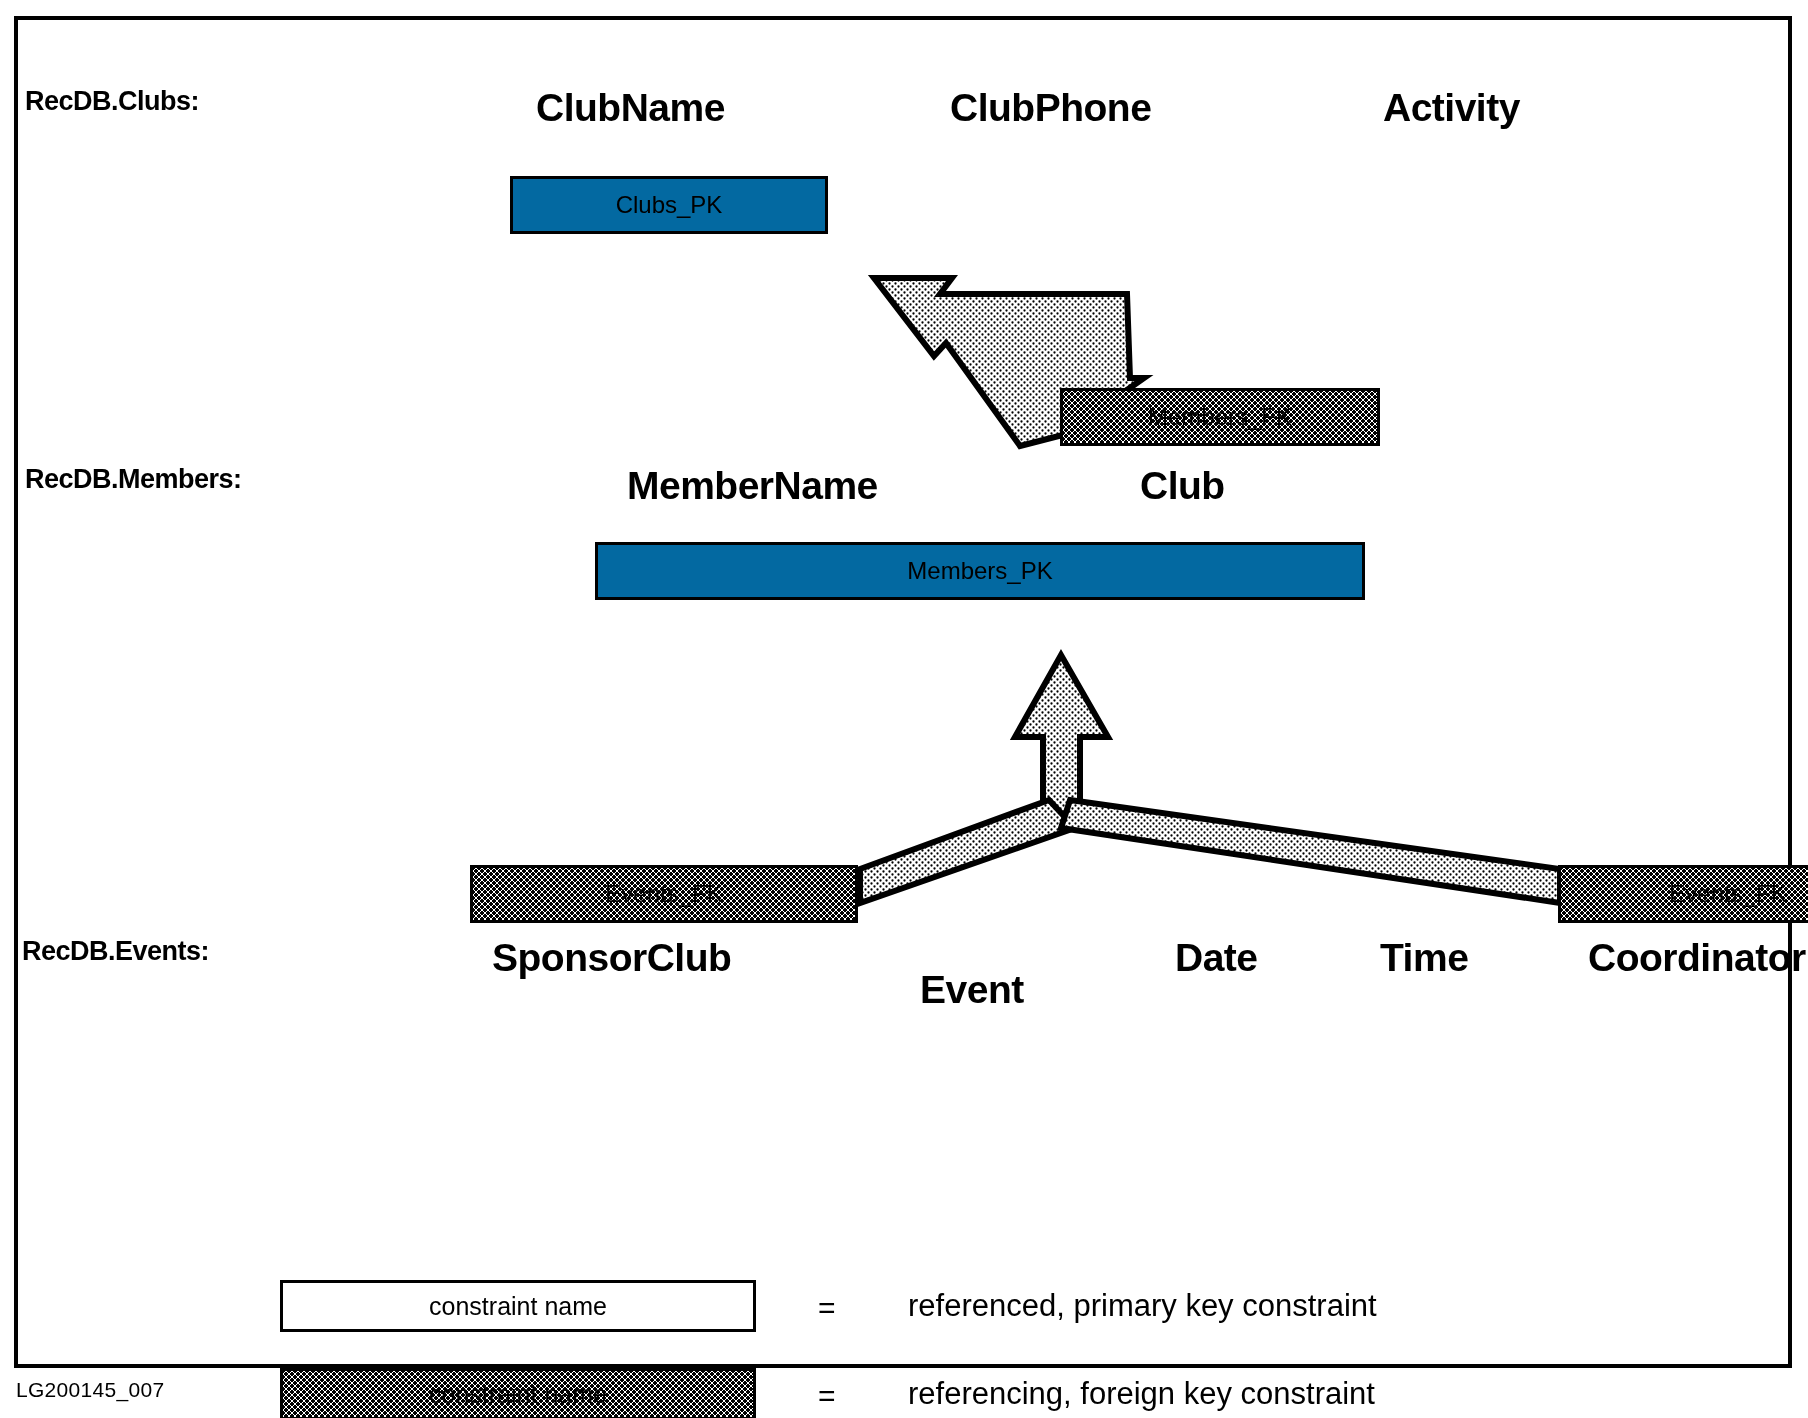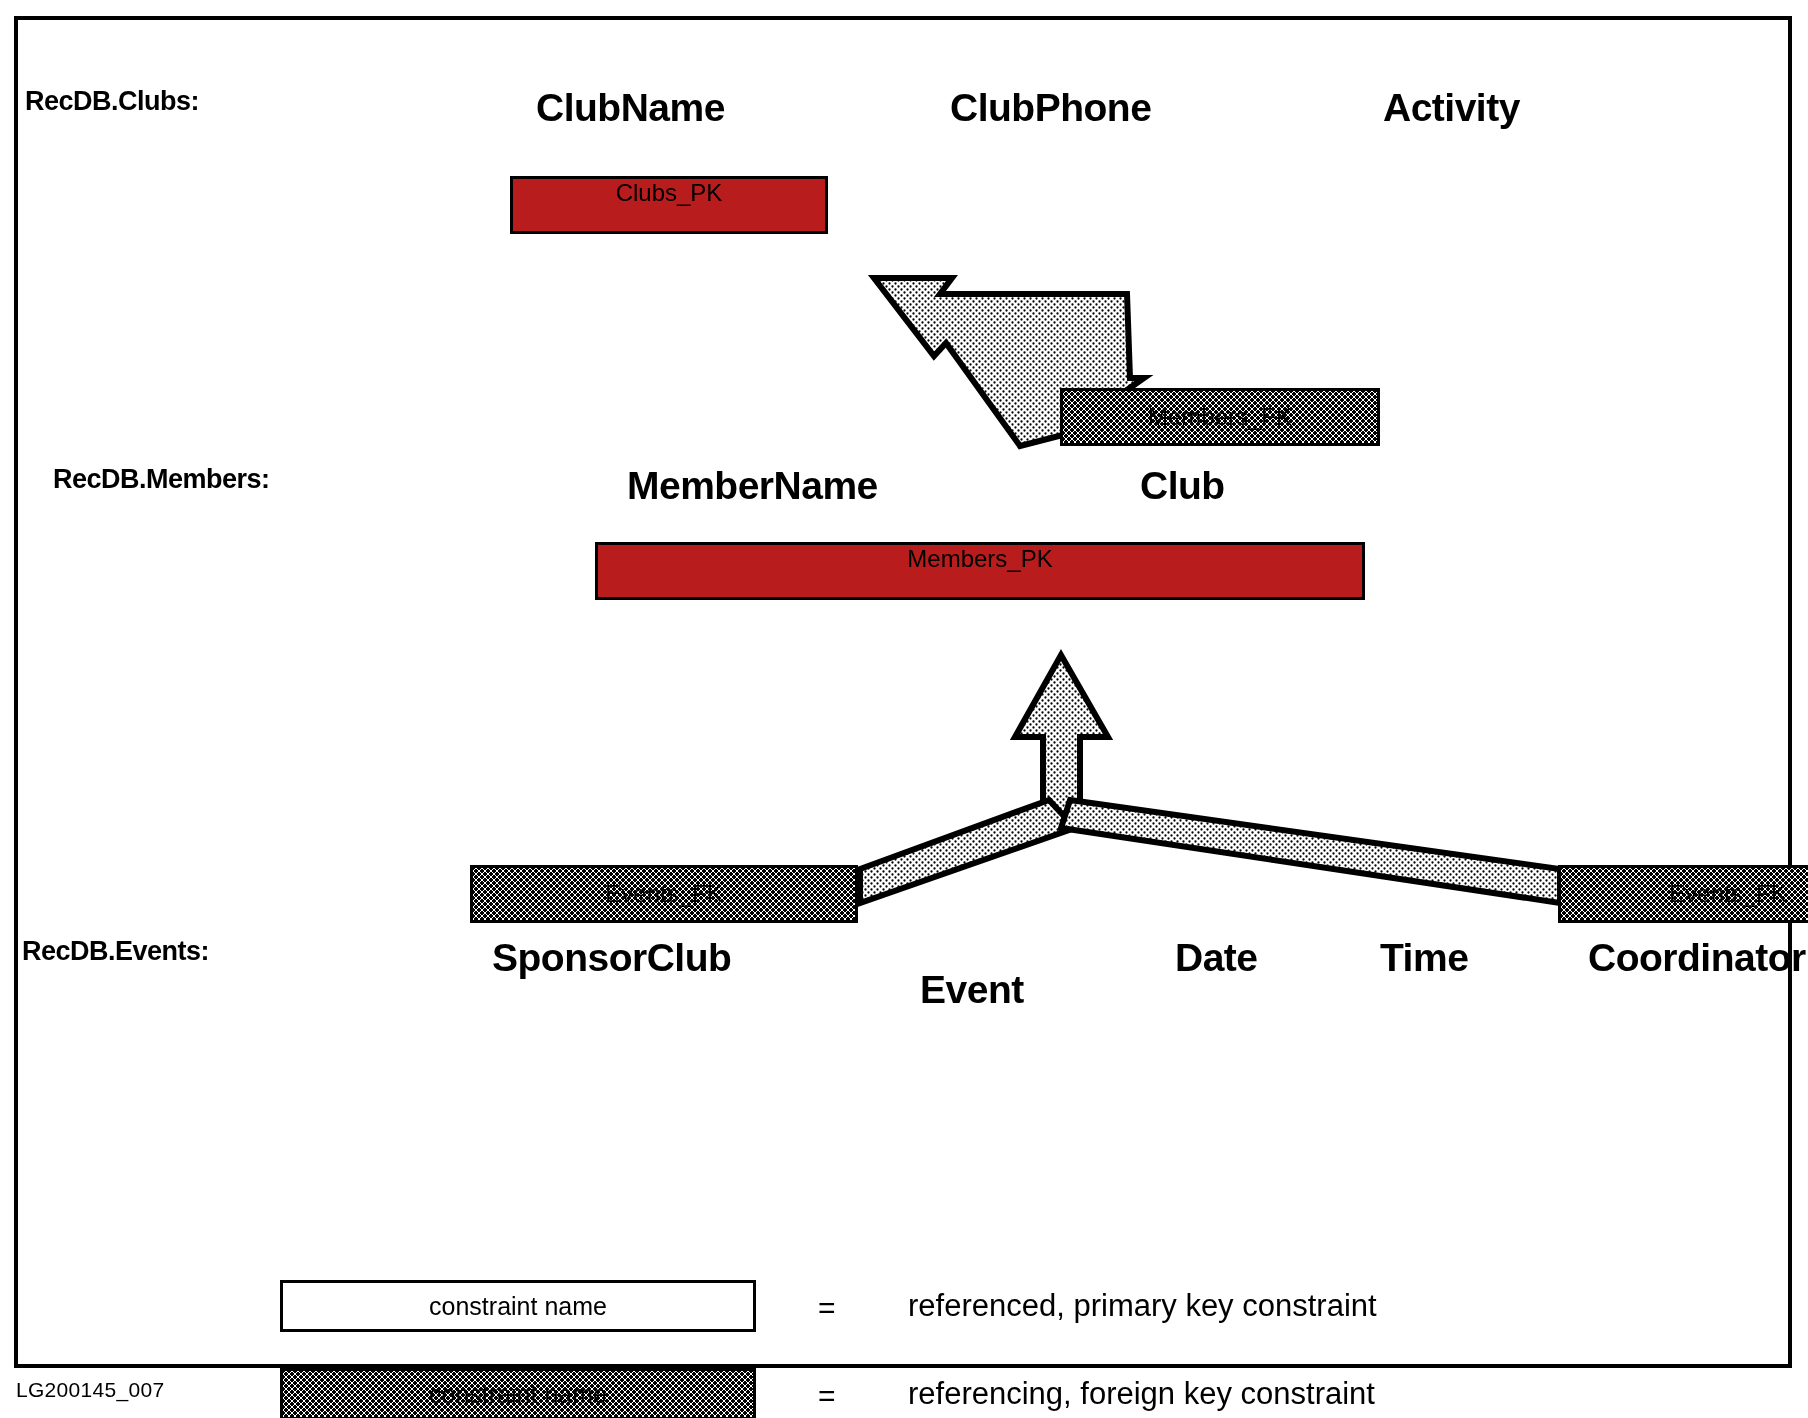--- a/index.html
+++ b/index.html
@@ -38,25 +38,26 @@
     font-size:39px;
     letter-spacing:-0.5px;
     white-space:nowrap;
     line-height:1;
   }
 
   
   .pkbox{
     position:absolute;
     border:3px solid #000;
-    background:#b91c1c;
+    background:#0369a1;
     box-sizing:border-box;
     font-size:24px;
     color:#000;
     display:flex;
+    align-items:center;
     justify-content:center;
     white-space:nowrap;
   }
   .fkbox{
     position:absolute;
     border:3px solid #000;
     box-sizing:border-box;
     font-size:24px;
     color:#000;
     display:flex;
@@ -134,21 +135,21 @@
   <div class="col" style="left:536px;top:88px;">ClubName</div>
 
   <div class="col" style="left:950px;top:88px;">ClubPhone</div>
 
   <div class="col" style="left:1383px;top:88px;">Activity</div>
 
   <div class="pkbox" style="left:510px;top:176px;width:318px;height:58px;">
     <span>Clubs_PK</span>
   </div>
 
-  <div class="tbl-label" style="left:25px;top:466px;margin-left:28px;">RecDB.Members:</div>
+  <div class="tbl-label" style="left:25px;top:466px;">RecDB.Members:</div>
 
   <div class="col" style="left:627px;top:466px;">MemberName</div>
 
   <div class="col" style="left:1140px;top:466px;">Club</div>
 
 
   <div class="pkbox" style="left:595px;top:542px;width:770px;height:58px;">
     <span>Members_PK</span>
   </div>
 

